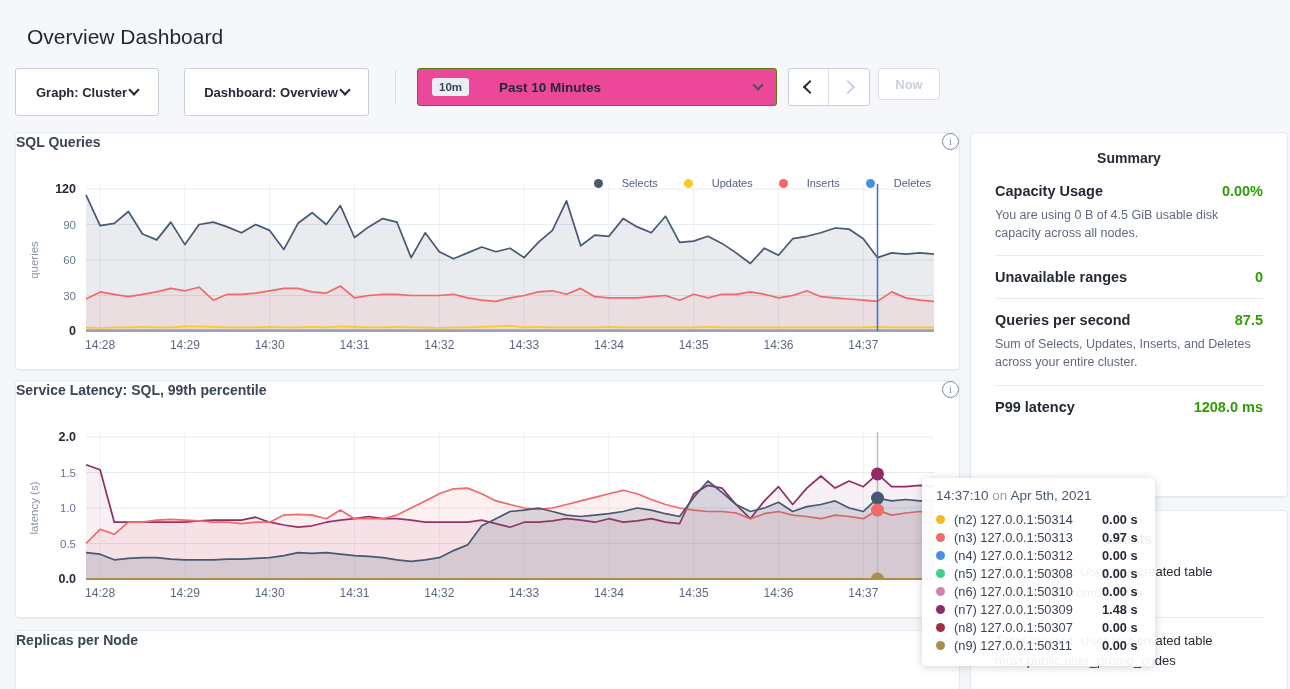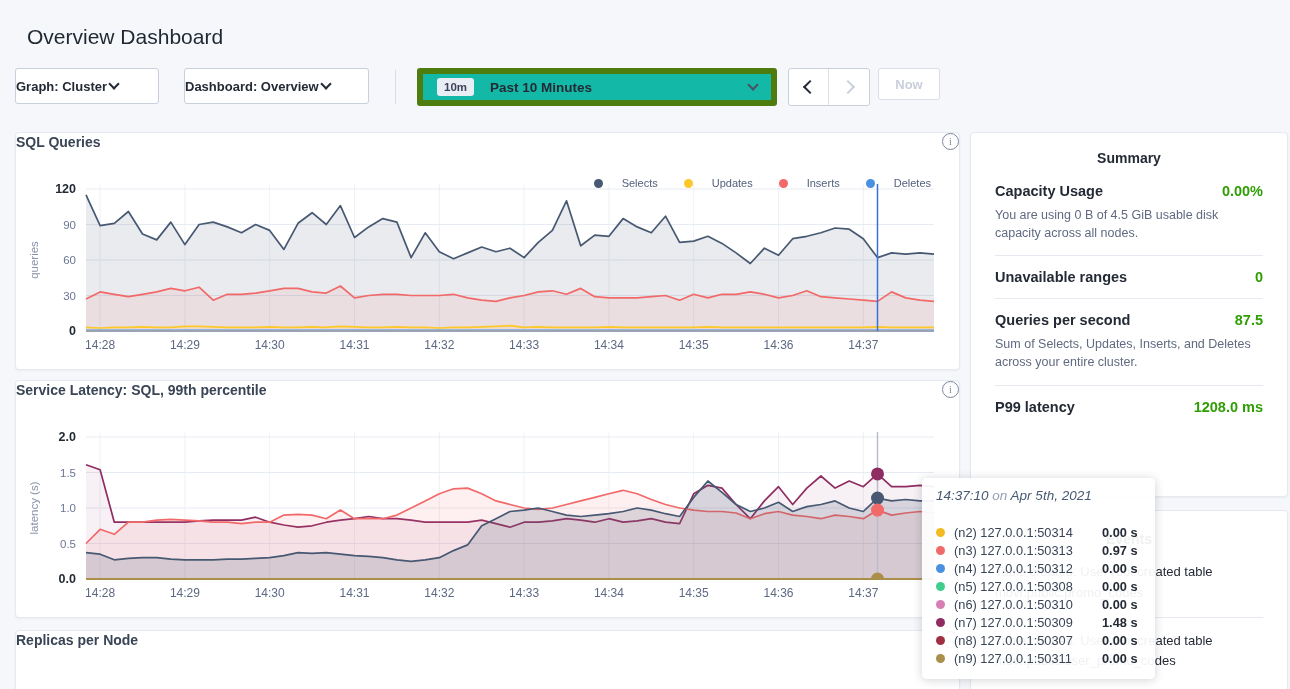--- a/index.html
+++ b/index.html
@@ -3,30 +3,30 @@
 <meta charset="utf-8">
 <style>
   html,body{margin:0;padding:0;}
   body{
     width:1290px;height:689px;overflow:hidden;position:relative;
     background:#f5f7fa;font-family:"Liberation Sans",sans-serif;color:#242a35;
   }
   .page-title{position:absolute;left:15px;top:13px;font-size:21px;font-weight:500;color:#1f2733;margin:12px;}
 
   
-  .btn{position:absolute;top:68px;height:36px;box-sizing:border-box;background:#fff;
+  .btn{position:absolute;top:68px;height:48px;box-sizing:border-box;background:#fff;
        border:1px solid #c9cfdb;border-radius:3px;display:flex;align-items:center;
-       gap:3px;font-size:13px;font-weight:700;color:#242a35;cursor:pointer;}
+       justify-content:center;gap:3px;font-size:13px;font-weight:700;color:#242a35;cursor:pointer;}
   .chev{display:inline-block;width:6px;height:6px;border-right:2px solid currentColor;border-bottom:2px solid currentColor;}
   .chev.down{transform:rotate(45deg);margin-top:-4px;}
   .chev.left{transform:rotate(135deg);margin-left:3px;}
   .chev.right{transform:rotate(-45deg);margin-right:3px;}
   .toolbar-divider{position:absolute;left:395px;top:70px;width:1px;height:34px;background:#d9dde5;}
-  .timebox{position:absolute;left:417px;top:68px;width:360px;height:38px;box-sizing:border-box;background:#14b8a6;
-       border:6px solid #4d7c0f;border-radius:3px;display:flex;align-items:center;padding:0 14px;gap:16px;cursor:pointer;}
+  .timebox{position:absolute;left:417px;top:68px;width:360px;height:38px;box-sizing:border-box;background:#ec4899;
+       border:1px solid #4d7c0f;border-radius:3px;display:flex;align-items:center;padding:0 14px;gap:30px;cursor:pointer;}
   .range-badge{background:#e9edf4;border-radius:3px;padding:3px 7px;font-size:11.5px;font-weight:700;color:#3a4358;}
   .range-label{font-size:13.5px;font-weight:700;color:#242a35;}
   .timebox .chev{margin-left:auto;color:#4a5166;}
   .navgroup{position:absolute;left:788px;top:68px;height:38px;display:flex;box-sizing:border-box;
        border:1px solid #c9cfdb;border-radius:3px;background:#fff;overflow:hidden;}
   .navbtn{width:40px;display:flex;align-items:center;justify-content:center;box-sizing:border-box;cursor:pointer;}
   .navbtn.prev{border-right:1px solid #dbdfe7;color:#242a35;}
   .navbtn.prev .chev,.navbtn.next .chev{width:8px;height:8px;border-width:2.5px;}
   .navbtn.next{color:#c9cfdb;}
   .nowbtn{position:absolute;left:878px;top:68px;width:62px;height:32px;box-sizing:border-box;background:#fff;
@@ -61,21 +61,21 @@
 
   .events-card{left:970px;top:510px;width:318px;height:230px;padding:12px 24px;}
   .e-title{text-align:center;font-size:14px;font-weight:700;color:#242a35;margin:8px 0 2px;}
   .e-item{padding:13px 0;font-size:13px;color:#242a35;line-height:1.6;}
   .e-item + .e-item{border-top:1px solid #e6eaf0;}
 
   
   .tooltip{position:absolute;left:922px;top:478px;width:233px;box-sizing:border-box;
        background:rgba(255,255,255,0.93);border-radius:5px;padding:10px 14px 12px;
        box-shadow:0 1px 10px rgba(40,50,70,0.22);z-index:30;}
-  .tt-header{font-size:13.5px;color:#475872;margin-bottom:20px;font-style:italic;}
+  .tt-header{font-size:13.5px;color:#475872;margin-bottom:7px;}
   .tt-sep{color:#97a0b4;}
   .tt-row{display:flex;align-items:center;height:18px;font-size:12.8px;color:#394455;}
   .tt-dot{width:9px;height:9px;border-radius:50%;margin-right:9px;flex:none;}
   .tt-label{width:148px;}
   .tt-value{font-weight:700;color:#242a35;}
 </style>
 </head>
 <body>
 
 <h1 class="page-title">Overview Dashboard</h1>

